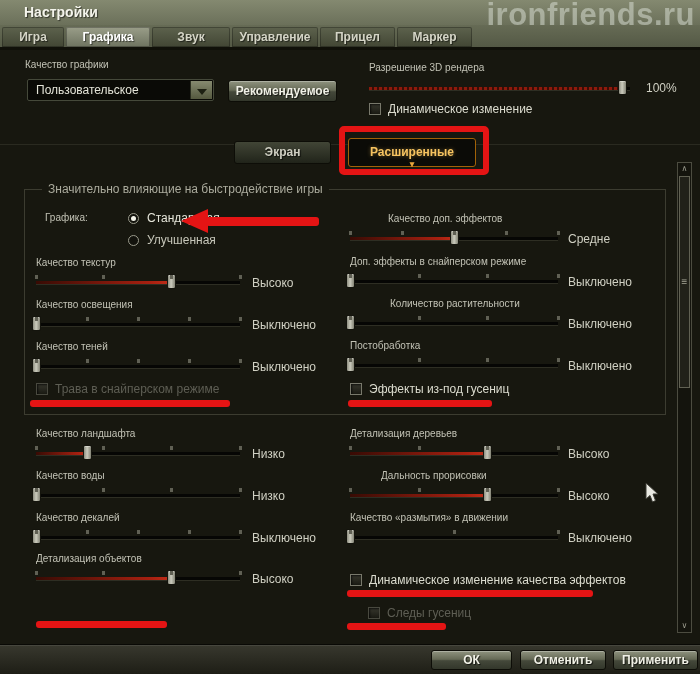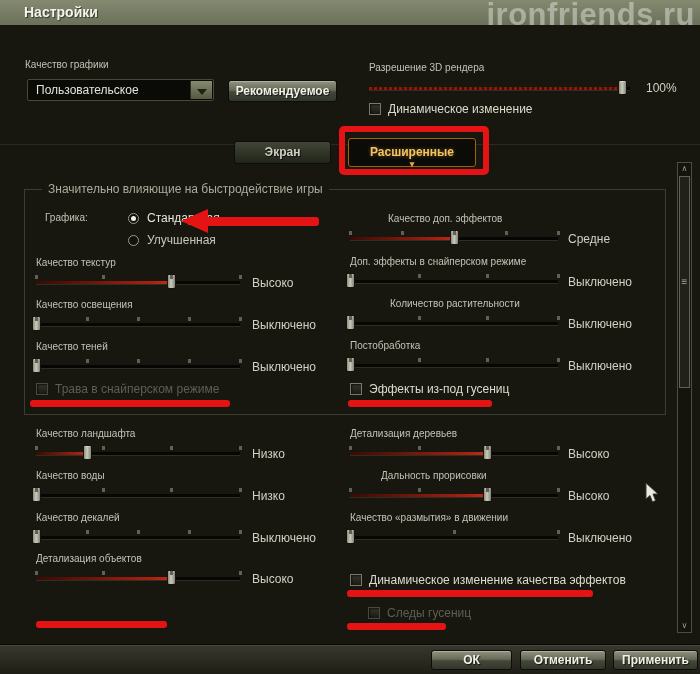--- a/index.html
+++ b/index.html
@@ -108,20 +108,28 @@
 </head>
 <body>
 
 <div class="win">
 
   <div class="titlebar">
     <span class="title">Настройки</span>
   </div>
   <span class="watermark">ironfriends.ru</span>
 
+  <div class="tabbar">
+    <div class="tab" style="left:2px;width:62px;"><span>Игра</span></div>
+    <div class="tab sel" style="left:66px;width:84px;"><span>Графика</span></div>
+    <div class="tab" style="left:152px;width:78px;"><span>Звук</span></div>
+    <div class="tab" style="left:232px;width:86px;"><span>Управление</span></div>
+    <div class="tab" style="left:320px;width:75px;"><span>Прицел</span></div>
+    <div class="tab" style="left:397px;width:75px;"><span>Маркер</span></div>
+  </div>
 
   <span class="lbl" style="left:25px;top:59px;">Качество графики</span>
   <div class="select" style="left:27px;top:79px;width:187px;height:22px;">
     <span class="stext">Пользовательское</span>
     <span class="selarrow">
         <span class="tri"></span>
       </span>
   </div>
   <div class="btn" style="left:228px;top:80px;width:109px;height:22px;line-height:20px;">Рекомендуемое</div>
 

